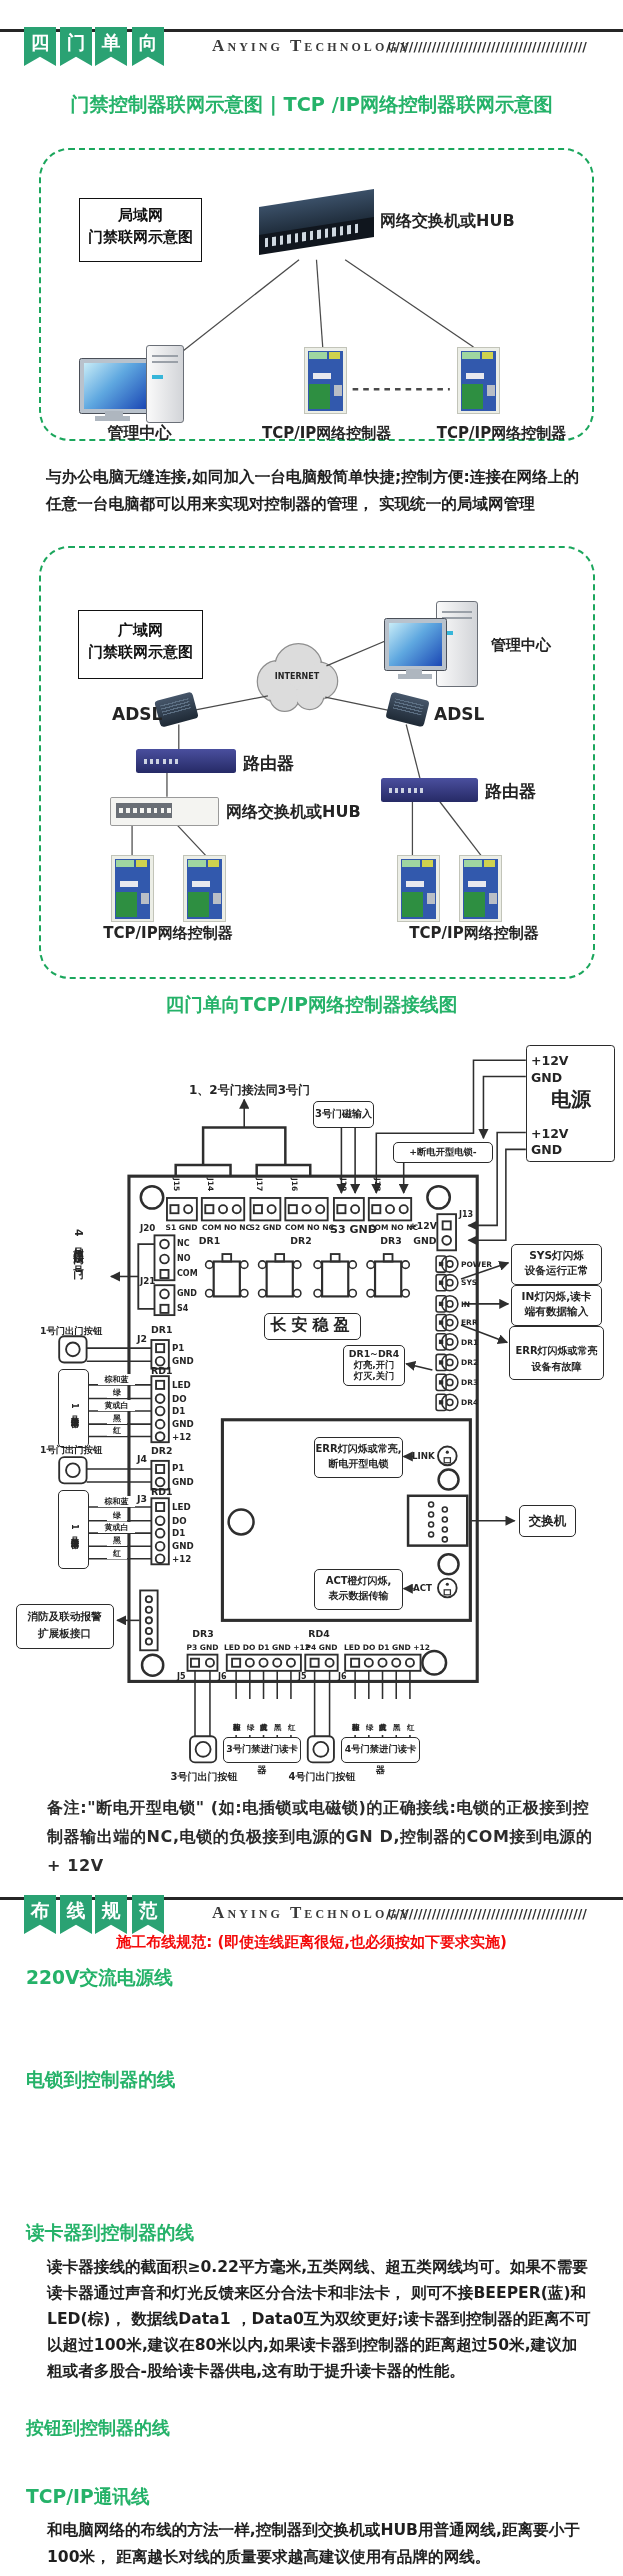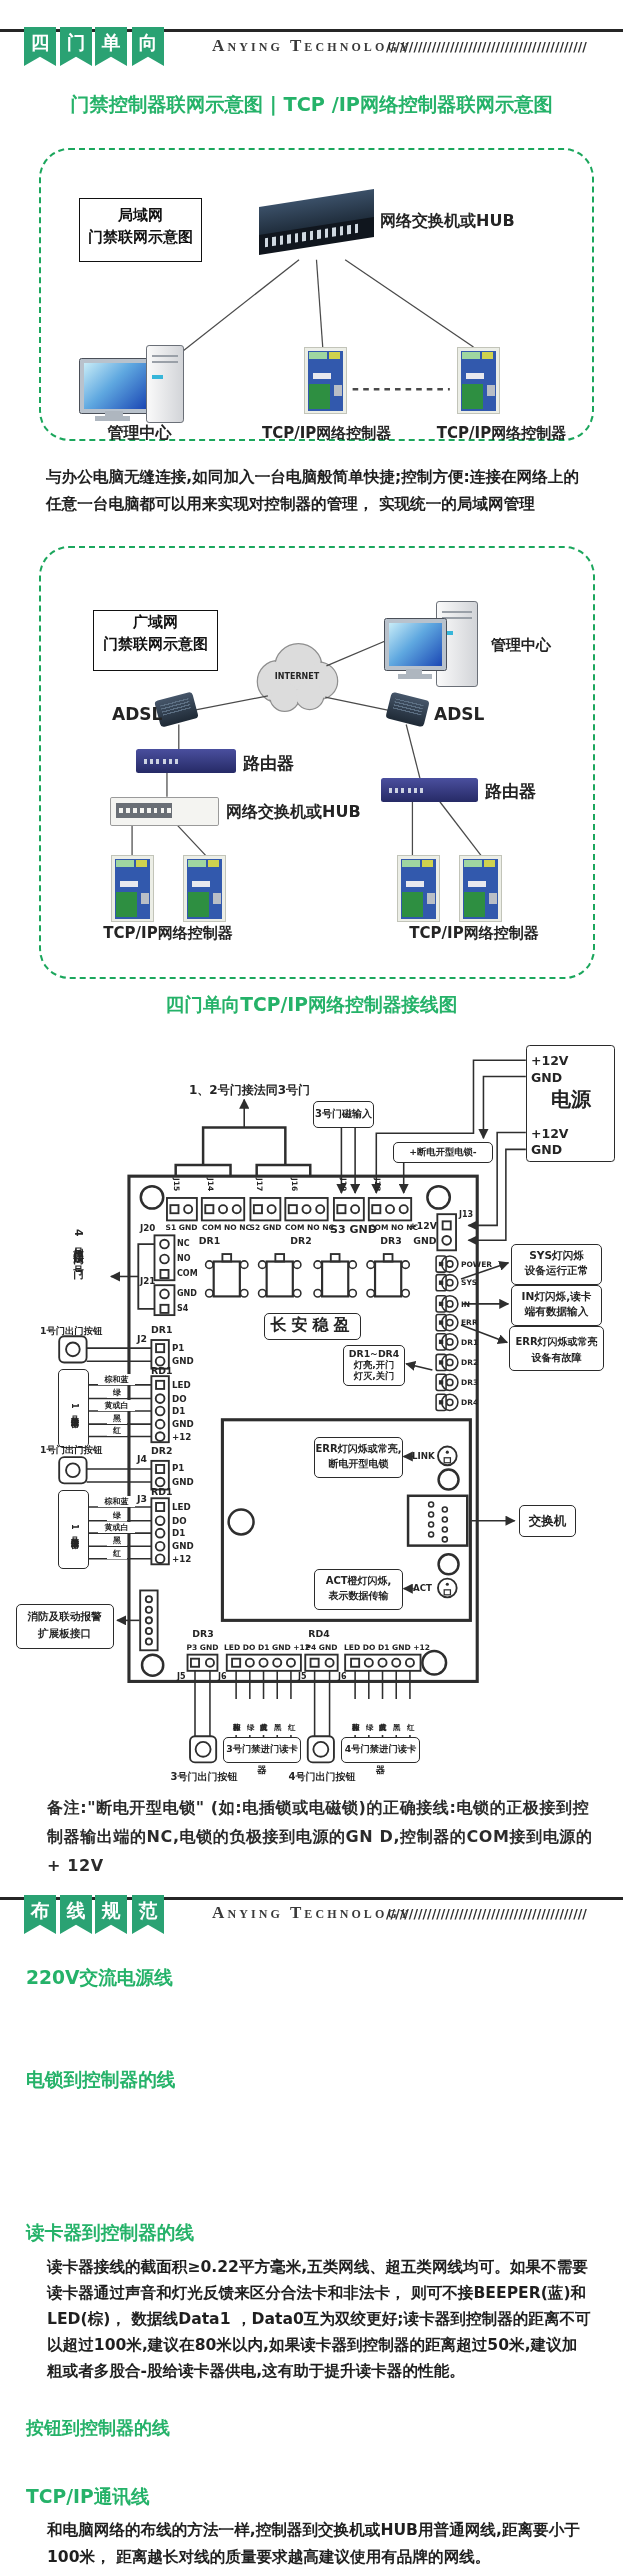--- a/index.html
+++ b/index.html
@@ -436,21 +436,21 @@
       <i class="wl"></i>
       <i class="gr"></i>
       <i class="rj"></i>
     </div>
 <div class="t c" style="left:262px;top:424px;width:128px;font-size:15px">TCP/IP网络控制器</div>
 <div class="t c" style="left:436px;top:424px;width:131px;font-size:15px">TCP/IP网络控制器</div>
 
 <div class="body-txt" style="left:46px;top:464px;width:545px">与办公电脑无缝连接,如同加入一台电脑般简单快捷;控制方便:连接在网络上的任意一台电脑都可以用来实现对控制器的管理， 实现统一的局域网管理</div>
 
 <div class="dbox" style="left:39px;top:546px;width:552px;height:429px"></div>
-<div class="lbox" style="left:93px;top:610px;width:123px;height:59px;padding-top:0">
+<div class="lbox" style="left:78px;top:610px;width:123px;height:59px;padding-top:8px">
   <div>广域网</div>
   <div>门禁联网示意图</div>
 </div>
 <div class="tower" style="left:436px;top:601px;width:40px;height:84px">
       <i class="l1"></i>
       <i class="l2"></i>
       <i class="cd"></i>
     </div>
 <div class="monitor" style="left:384px;top:618px;width:61px;height:51px">
       <i></i>
@@ -558,21 +558,21 @@
 <div class="t" style="left:461px;top:1398px;font-size:7.5px">DR4</div>
 
 <div class="obox" style="left:511px;top:1244px;width:89px;height:36px;padding-top:2.5px;font-size:10.6px;line-height:15.6px">
   <div>SYS灯闪烁</div>
   <div>设备运行正常</div>
 </div>
 <div class="obox" style="left:511px;top:1285px;width:89px;height:36px;padding-top:2.5px;font-size:10.6px;line-height:15.6px">
   <div>IN灯闪烁,读卡</div>
   <div>端有数据输入</div>
 </div>
-<div class="obox" style="left:509px;top:1326px;width:93px;height:36px;padding-top:7px;font-size:10px;line-height:15.6px">
+<div class="obox" style="left:509px;top:1326px;width:93px;height:36px;padding-top:16px;font-size:10px;line-height:15.6px">
   <div>ERR灯闪烁或常亮</div>
   <div>设备有故障</div>
 </div>
 <div class="obox" style="left:343px;top:1345px;width:60px;height:37px;padding-top:1.9px;font-size:9.3px;line-height:11.2px;border-width:1.2px">
   <div>DR1~DR4</div>
   <div>灯亮,开门</div>
   <div>灯灭,关门</div>
 </div>
 
 <div class="obox" style="left:264px;top:1313px;width:95px;height:25px;font-size:16px;line-height:22.4px;letter-spacing:5px;border-width:1.2px">长安稳盈</div>
@@ -681,20 +681,21 @@
     </div>
 <div class="ribbon" style="left:95px;top:1895px">
       <span>规</span>
     </div>
 <div class="ribbon" style="left:132px;top:1895px">
       <span>范</span>
     </div>
 <div class="brand" style="left:212px;top:1903px">Anying Technology</div>
 <div class="slashes" style="left:386px;top:1906px">////////////////////////////////////////////</div>
 
+<div class="t c" style="left:0;top:1933px;width:623px;font-size:15px;color:#f40b0b">施工布线规范: (即使连线距离很短,也必须按如下要求实施)</div>
 
 <div class="green-title" style="left:26px;top:1965px;font-size:18.7px">220V交流电源线</div>
 
 <div class="green-title" style="left:26px;top:2067px;font-size:18.7px">电锁到控制器的线</div>
 
 <div class="green-title" style="left:26px;top:2220px;font-size:18.7px">读卡器到控制器的线</div>
 <div class="body-txt" style="left:47px;top:2254px;width:545px;line-height:26px">读卡器接线的截面积≥0.22平方毫米,五类网线、超五类网线均可。如果不需要读卡器通过声音和灯光反馈来区分合法卡和非法卡， 则可不接BEEPER(蓝)和LED(棕)， 数据线Data1 ，Data0互为双绞更好;读卡器到控制器的距离不可以超过100米,建议在80米以内,如果读卡器到控制器的距离超过50米,建议加粗或者多股合-股给读卡器供电,这有助于提升读卡器的性能。</div>
 
 <div class="green-title" style="left:26px;top:2416px;font-size:18px">按钮到控制器的线</div>
 

